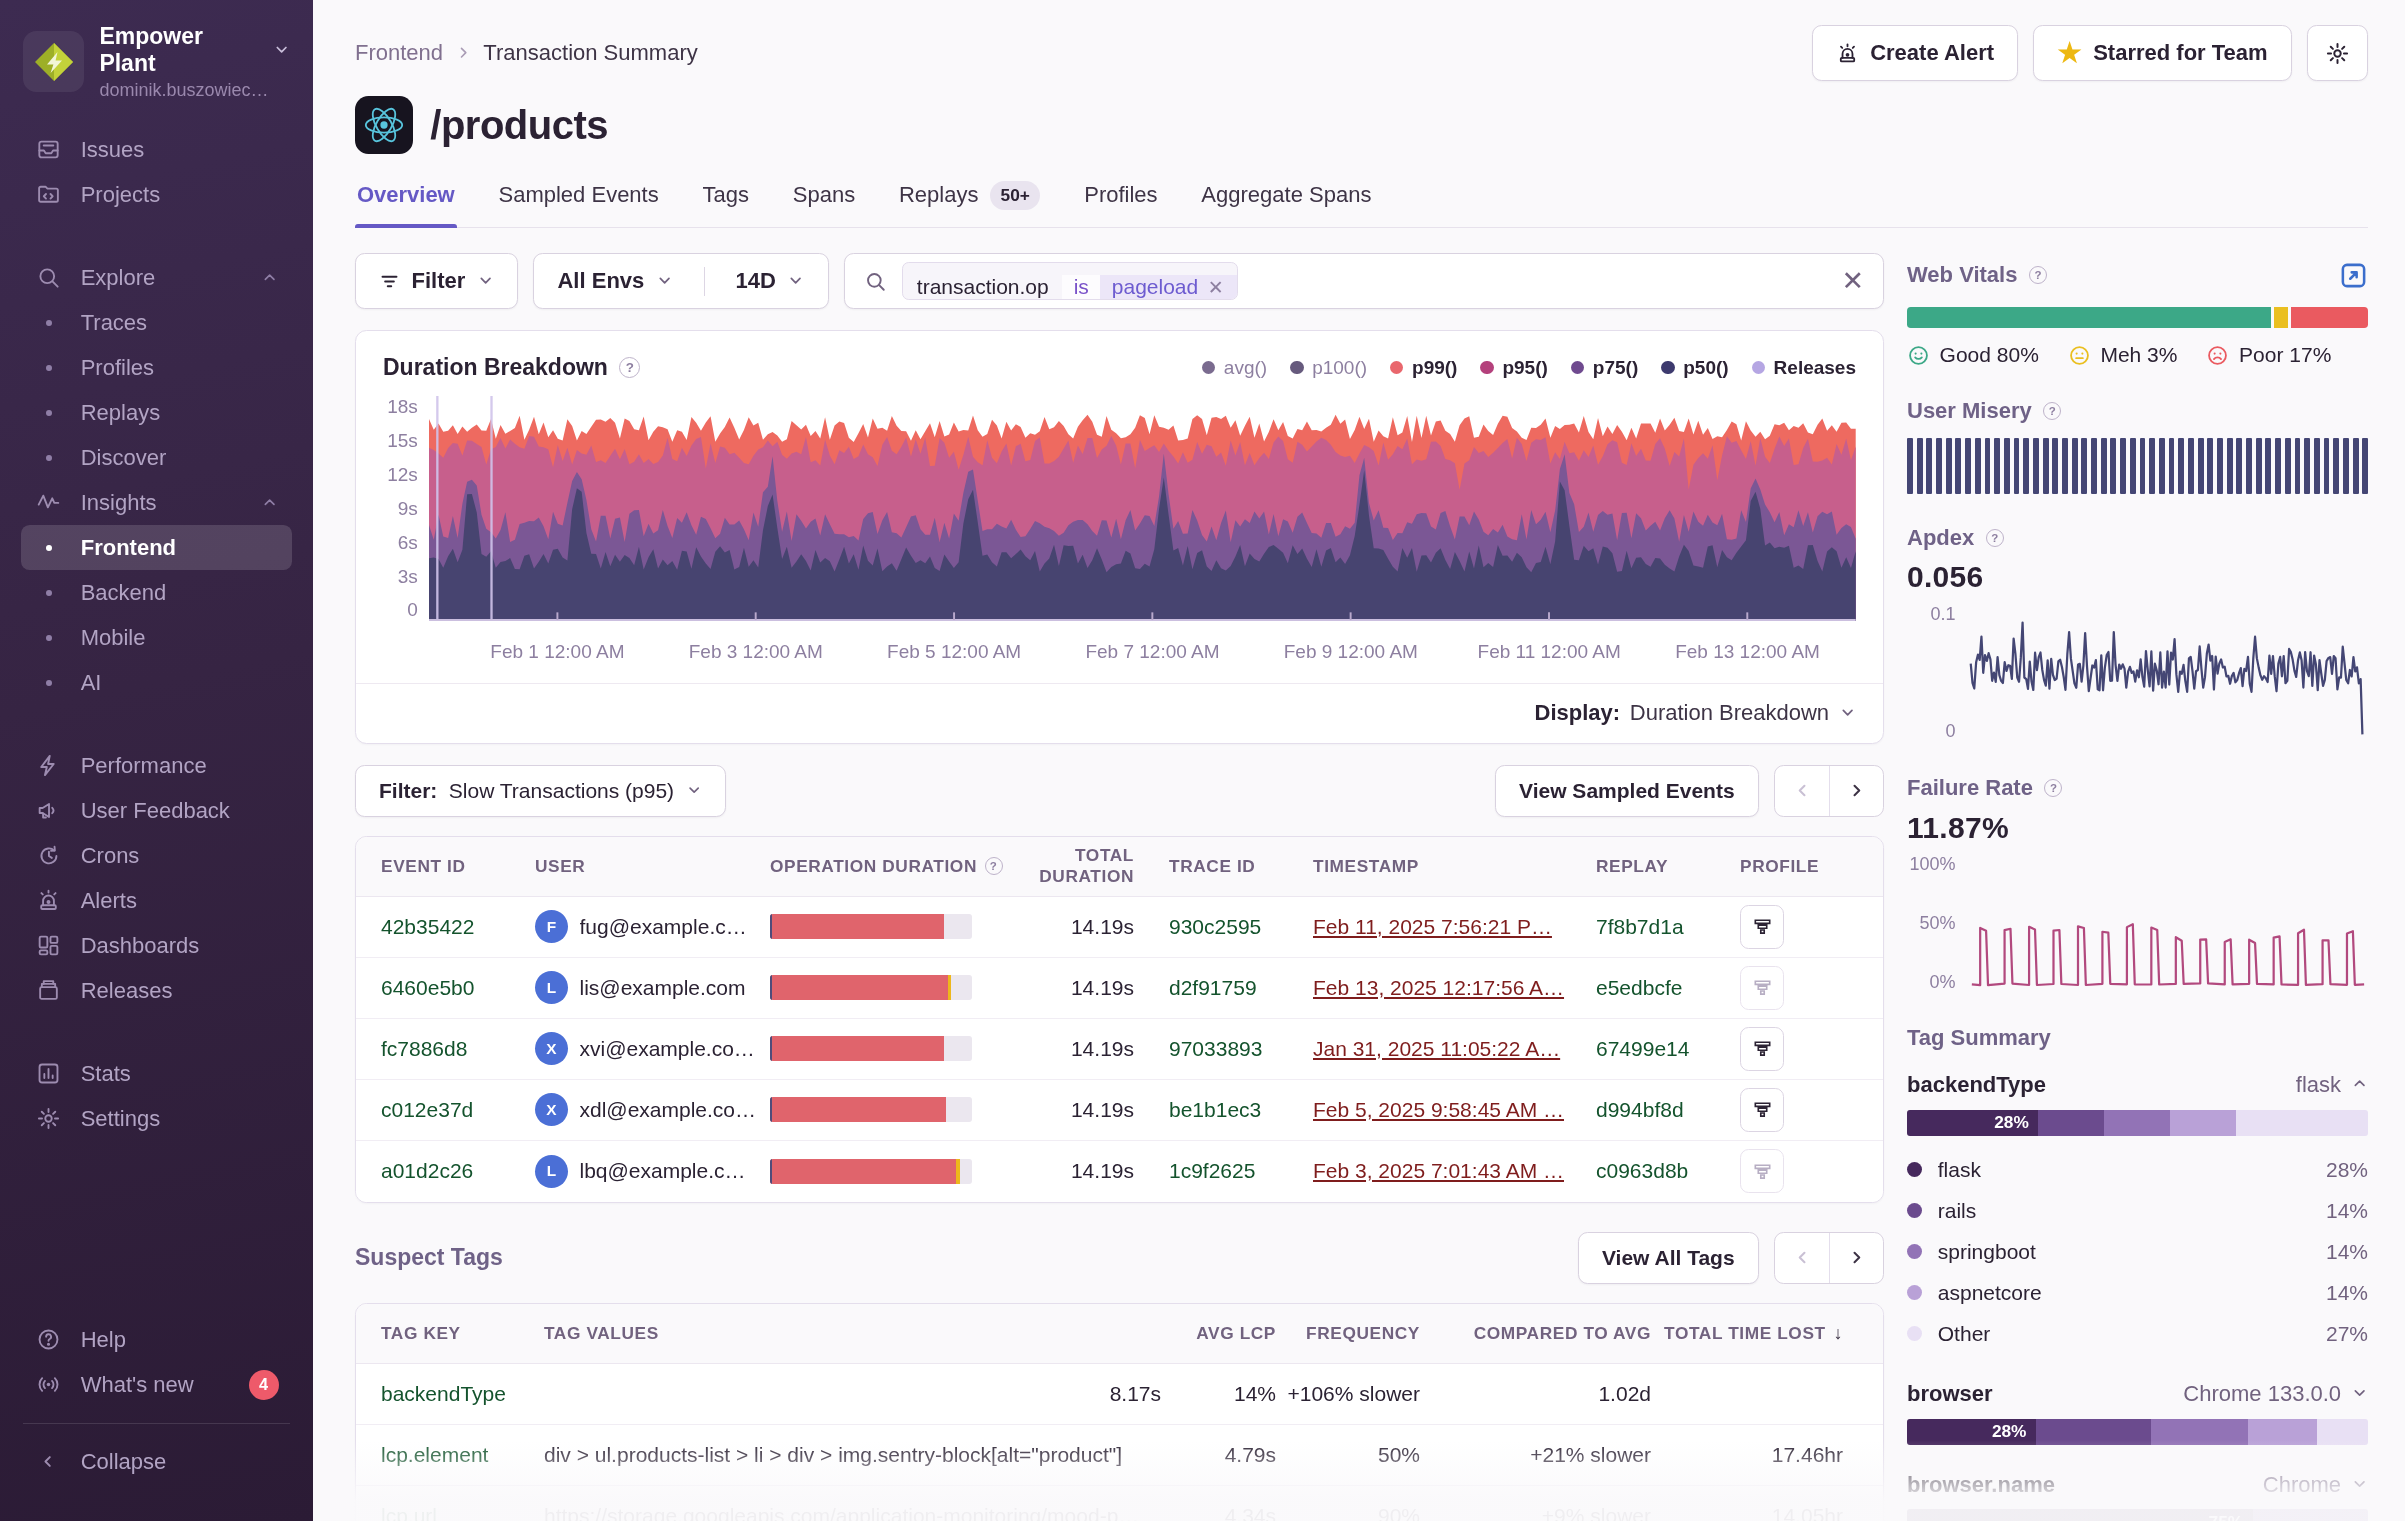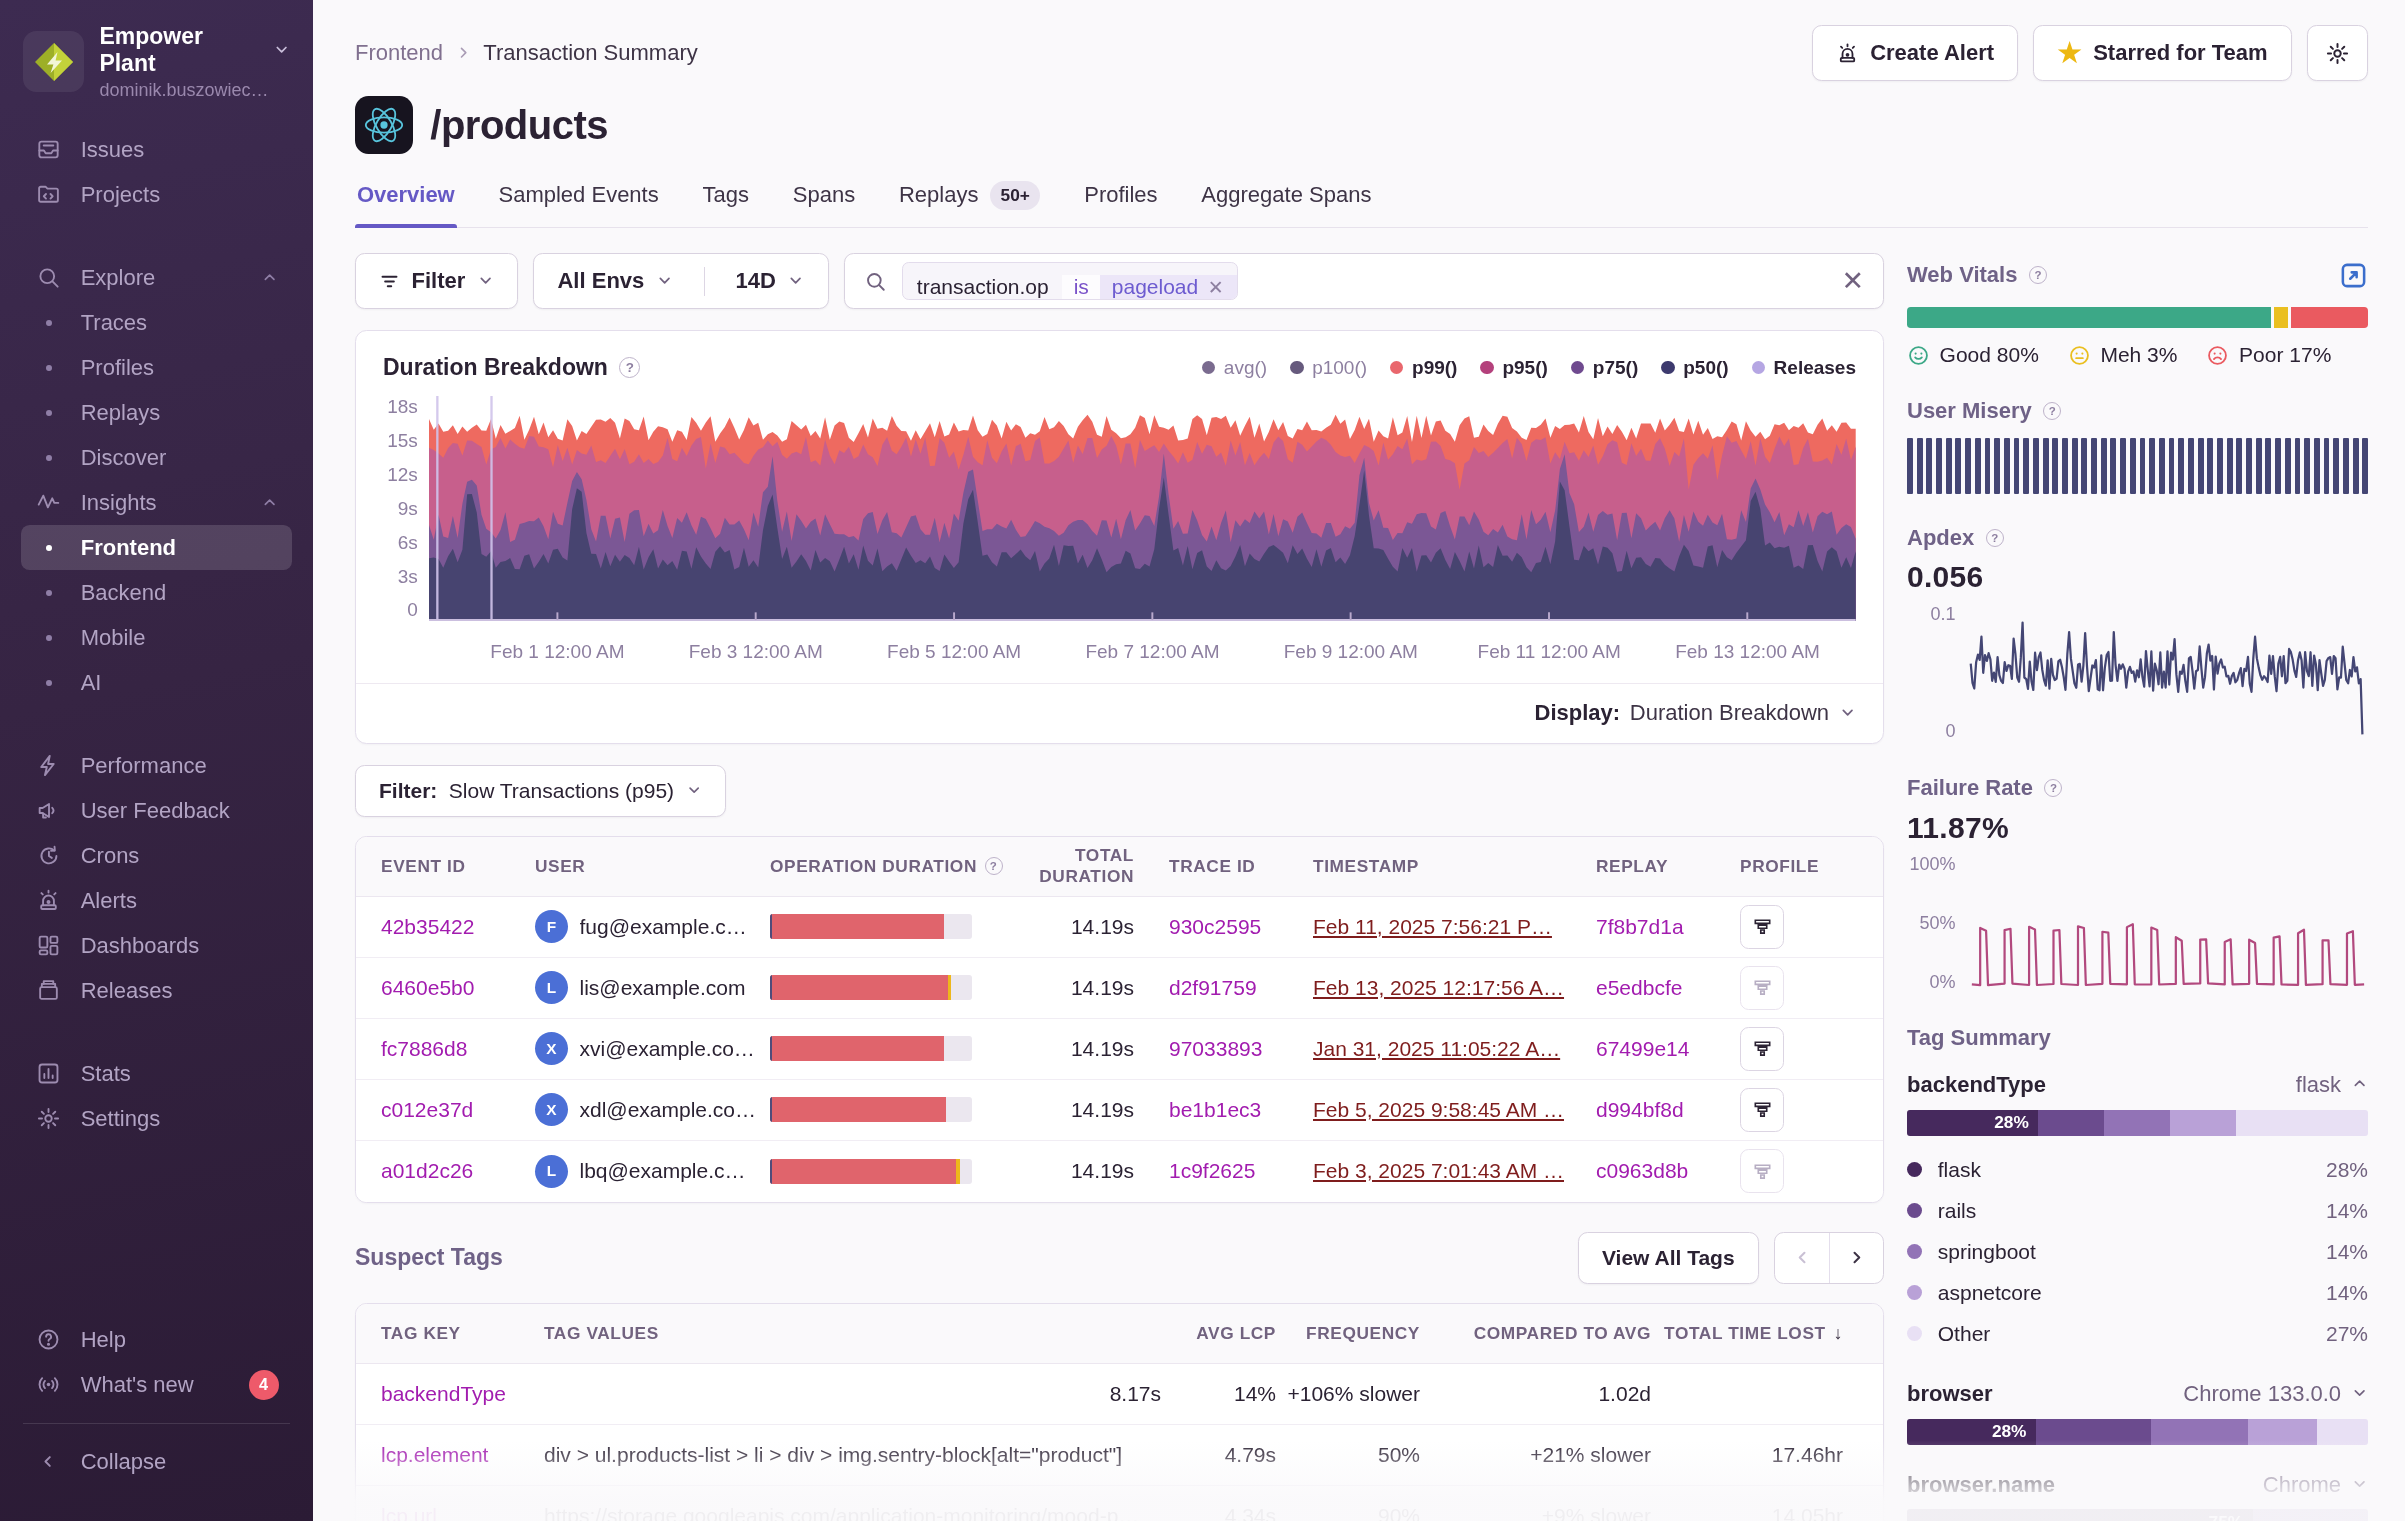--- a/index.html
+++ b/index.html
@@ -103,21 +103,21 @@
 
   
   .table-card { margin-top:19px; overflow:hidden; }
   .t-head { display:grid; align-items:center; background:#faf9fb; height:60px; padding:0 25px; font-size:17.3px; font-weight:700;
             letter-spacing:0.6px; color:#71627f; border-bottom:1.4px solid #ece7f0; }
   .t-head > div { display:flex; align-items:center; gap:7.7px; }
   .t-row { display:grid; align-items:center; height:61px; padding:0 25px; font-size:21px; border-bottom:1.4px solid #f1edf4; background:#fff; }
   .t-row:last-child { border-bottom:none; }
   .events-grid { grid-template-columns:154px 235px 245px 154px 144px 283px 144px 1fr; }
   .suspect-grid { grid-template-columns:163px 617px 115px 144px 231px 192px; }
-  .link { color:#a21caf; cursor:pointer; text-decoration:none; }
+  .link { color:#14532d; cursor:pointer; text-decoration:none; }
   .user-cell { display:flex; gap:11.5px; align-items:center; color:#2b2233; min-width:0; }
   .user-email { white-space:nowrap; overflow:hidden; text-overflow:ellipsis; }
   .avatar { width:33px; height:33px; border-radius:50%; background:#4b6fd6; color:#fff; font-size:15.4px; font-weight:700; display:grid; place-items:center; flex:none; }
   .bar-track { width:202px; height:25px; background:#ebe7ef; border-radius:2.9px; display:flex; overflow:hidden; }
   .bar-fill { background:#e0646c; border-left:2.9px solid #4f4c7a; height:100%; }
   .bar-yellow { background:#edb71c; height:100%; }
   .num { text-align:right; padding-right:35px; color:#2b2233; }
   .right-al { justify-content:flex-end; text-align:right; }
   .ts { color:#7f1d1d; white-space:nowrap; overflow:hidden; text-overflow:ellipsis;text-decoration:underline; }
   .profile-wrap { display:flex; }
@@ -605,20 +605,35 @@
         </div>
 
         <div class="trans-row">
           <button class="btn mid">
             <span>Filter:</span>
             <span class="norm">Slow Transactions (p95)</span>
             <svg class="chevd" width="16.3" height="16.3" viewBox="0 0 24 24" fill="none" stroke="currentColor" stroke-width="2.4" stroke-linecap="round" stroke-linejoin="round">
                 <path d="m6 9 6 6 6-6"></path>
               </svg>
           </button>
+          <div class="right-group">
+            <button class="btn mid">View Sampled Events</button>
+            <div class="pager">
+              <span class="pager-btn disabled">
+                <svg width="19" height="19" viewBox="0 0 24 24" fill="none" stroke="currentColor" stroke-width="2.6" stroke-linecap="round" stroke-linejoin="round">
+                    <path d="m14.5 6-6 6 6 6"></path>
+                  </svg>
+              </span>
+              <span class="pager-btn">
+                <svg width="19" height="19" viewBox="0 0 24 24" fill="none" stroke="currentColor" stroke-width="2.6" stroke-linecap="round" stroke-linejoin="round">
+                    <path d="m9.5 6 6 6-6 6"></path>
+                  </svg>
+              </span>
+            </div>
+          </div>
         </div>
 
         <div class="card table-card">
           <div class="t-head events-grid" id="events-head">
               <div>
                 <span>EVENT ID</span>
               </div>
               <div>
                 <span>USER</span>
               </div>

